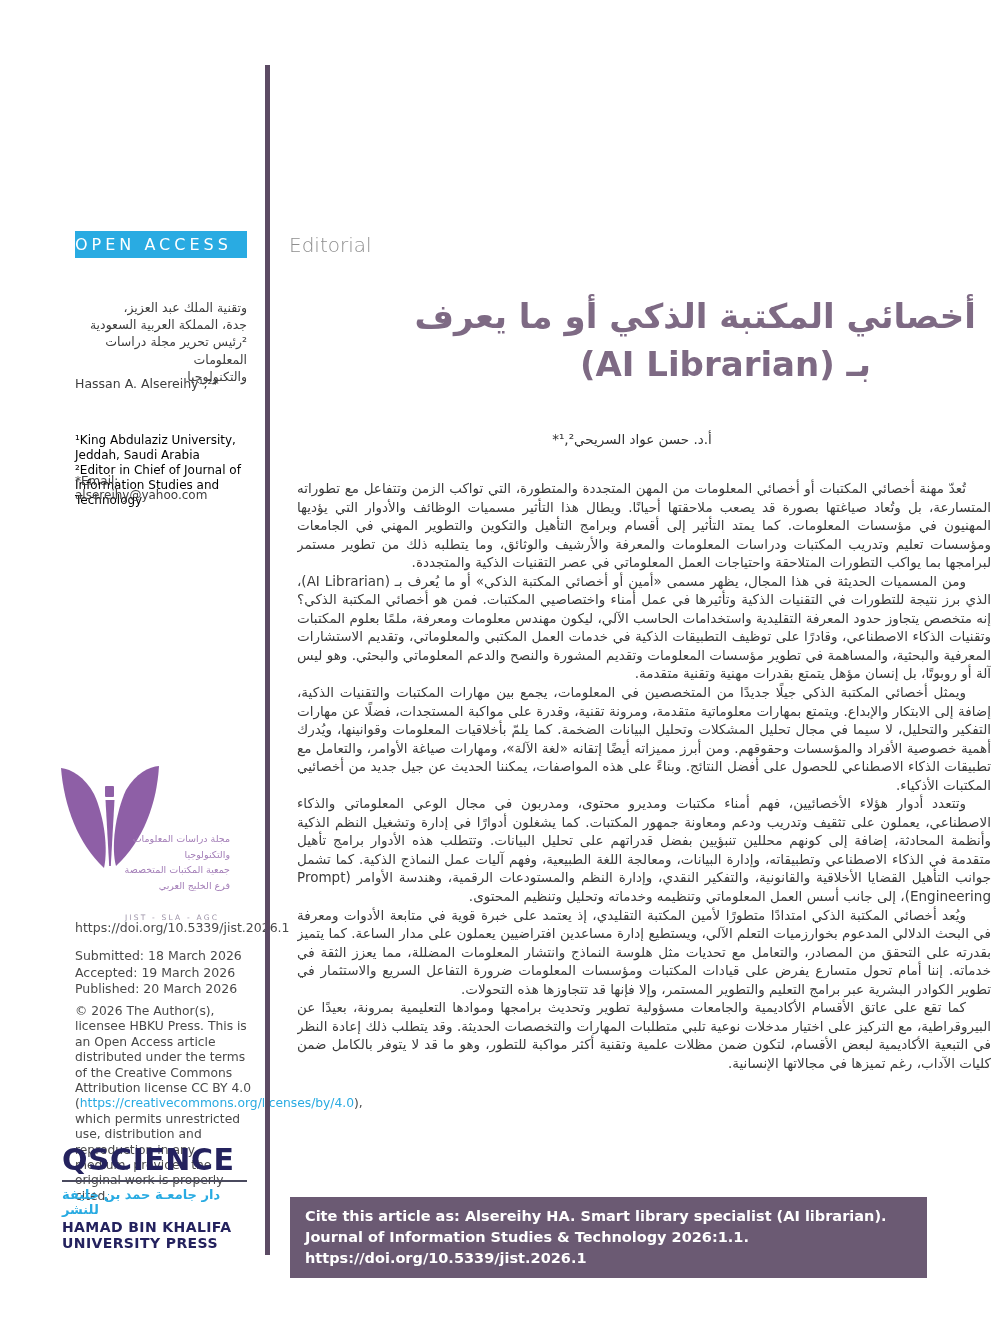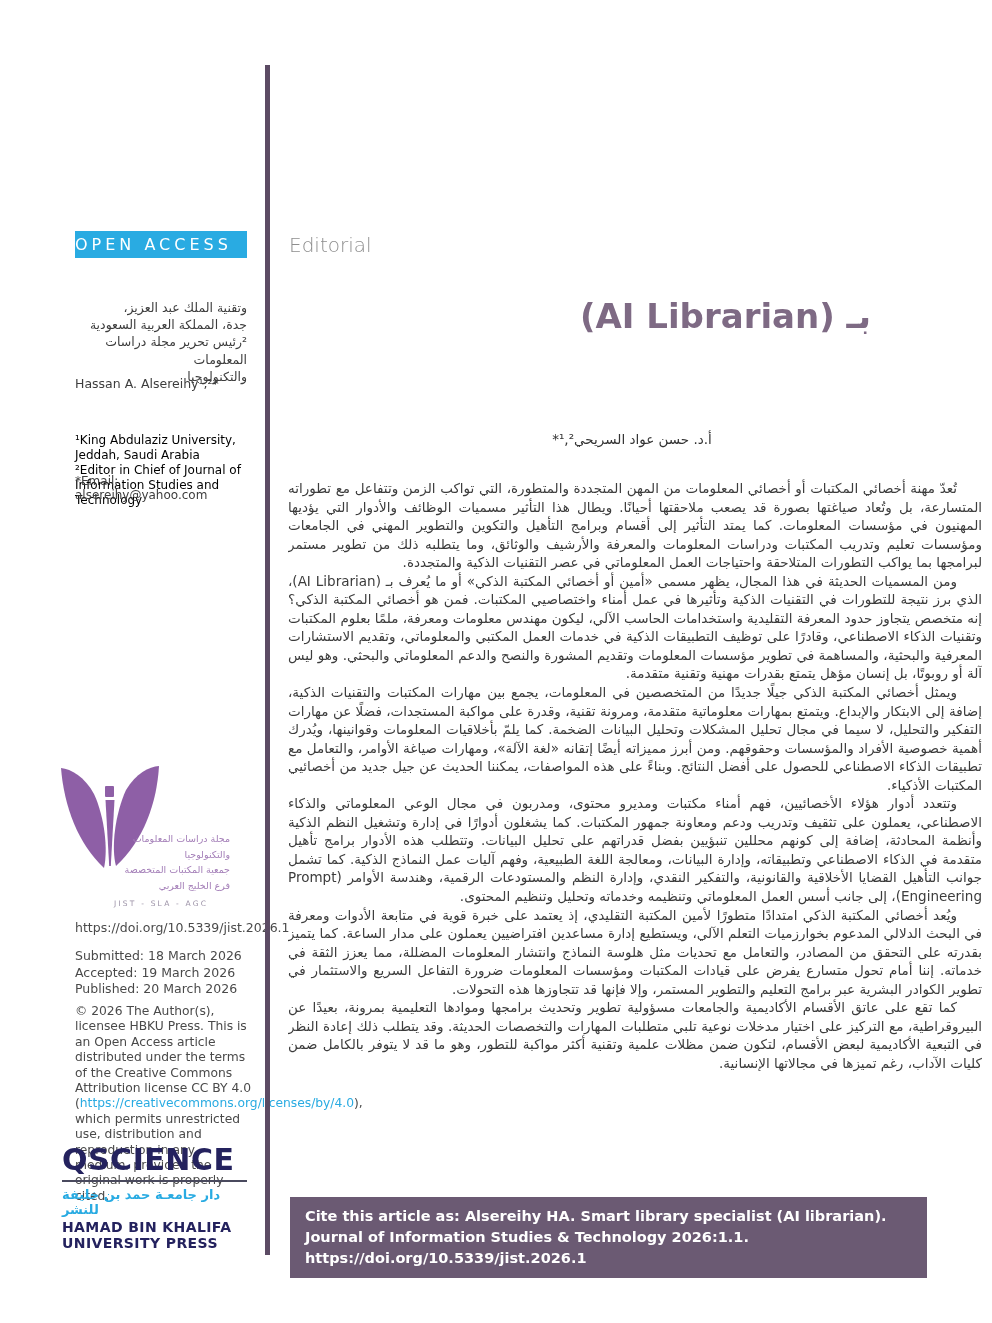--- a/index.html
+++ b/index.html
@@ -14,21 +14,21 @@
     font-size:12.5px;line-height:17.2px;color:#3d3d3d;}
   .author-en{position:absolute;left:75px;top:376px;width:172px;font-size:12.5px;color:#3d3d3d;}
   .affil-en{position:absolute;left:75px;top:405px;width:172px;font-size:12px;line-height:15px;color:#000000;margin-top:28px;}
   .affil-en div{margin:0 0 0 0;}
   .email{position:absolute;left:75px;top:474px;width:172px;font-size:12px;color:#3d3d3d;text-decoration:none;display:block;}
 
   .journal-logo{position:absolute;left:58px;top:762px;width:174px;height:128px;}
   .journal-logo svg{position:absolute;left:0;top:4px;}
   .jl-text{position:absolute;right:2px;top:69px;width:116px;direction:rtl;text-align:right;
     font-size:9.5px;line-height:15.5px;color:#A47FB8;}
-  .jl-acro{direction:ltr;font-size:7.5px;letter-spacing:2.2px;color:#9B91A6;margin-top:3px;text-align:left;}
+  .jl-acro{direction:ltr;font-size:7.5px;letter-spacing:2.2px;color:#9B91A6;margin-top:17px;text-align:center;}
 
   .doi{position:absolute;left:75px;top:920px;width:180px;font-size:12.5px;color:#4a4a4a;text-decoration:none;display:block;}
   .dates{position:absolute;left:75px;top:948px;width:180px;font-size:12.5px;line-height:16.5px;color:#4a4a4a;}
   .copyright{position:absolute;left:75px;top:1004px;width:178px;margin:0;font-size:12.3px;line-height:15.4px;color:#4a4a4a;}
   .cc-link{color:#29ABE2;text-decoration:none;}
 
   .publisher{position:absolute;left:62px;top:1143px;width:188px;}
   .pub-ar{color:#29ABE2;font-weight:bold;font-size:27px;line-height:30px;direction:rtl;text-align:left;}
   .pub-en{color:#24225E;font-weight:bold;font-size:30px;line-height:33px;letter-spacing:.5px;}
   .pub-rule{height:2px;background:#4A4A5E;margin:4px 0 5px 0;width:185px;}
@@ -38,21 +38,21 @@
   
   .divider{position:absolute;left:265px;top:65px;width:5px;height:1190px;background:#5C4B64;}
 
   
   .kicker{position:absolute;left:289px;top:233px;font-size:20px;color:#8E8E8E;font-weight:300;}
   .title{position:absolute;left:288px;top:292px;width:688px;margin:0;direction:rtl;text-align:right;
     color:#7E6A84;font-size:34px;line-height:48px;font-weight:bold;}
   .title .t2{padding-left:0;padding-right:105px;}
   .author-ar{position:absolute;left:288px;top:431px;width:688px;direction:rtl;text-align:center;
     font-size:13.5px;color:#333;}
-  .body{position:absolute;left:288px;top:479px;width:694px;height:714px;overflow:hidden;
+  .body{position:absolute;left:297px;top:479px;width:694px;height:714px;overflow:hidden;
     direction:rtl;text-align:justify;font-size:13.5px;line-height:18.55px;color:#3c3c3c;}
   .body p{margin:0;text-indent:25px;}
 
   .cite{position:absolute;left:290px;top:1197px;width:637px;min-height:58px;box-sizing:border-box;
     background:#6B5A73;color:#ffffff;font-weight:bold;font-size:14.5px;line-height:21px;
     padding:9px 14px 9px 15px;}
 </style>
 </head>
 <body>
 
@@ -112,20 +112,21 @@
 
   </aside>
 
   <div class="divider"></div>
 
   <main>
 
     <div class="kicker">Editorial</div>
 
     <h1 class="title">
+      <div class="t1">أخصائي المكتبة الذكي أو ما يعرف</div>
       <div class="t2">بـ (AI Librarian)</div>
     </h1>
 
     <div class="author-ar">أ.د. حسن عواد السريحي¹,²*</div>
 
     <div class="body">
       <p>تُعدّ مهنة أخصائي المكتبات أو أخصائي المعلومات من المهن المتجددة والمتطورة، التي تواكب الزمن وتتفاعل مع تطوراته المتسارعة، بل وتُعاد صياغتها بصورة قد يصعب ملاحقتها أحيانًا. ويطال هذا التأثير مسميات الوظائف والأدوار التي يؤديها المهنيون في مؤسسات المعلومات. كما يمتد التأثير إلى أقسام وبرامج التأهيل والتكوين والتطوير المهني في الجامعات ومؤسسات تعليم وتدريب المكتبات ودراسات المعلومات والمعرفة والأرشيف والوثائق، وما يتطلبه ذلك من تطوير مستمر لبرامجها بما يواكب التطورات المتلاحقة واحتياجات العمل المعلوماتي في عصر التقنيات الذكية والمتجددة.</p>
       <p>ومن المسميات الحديثة في هذا المجال، يظهر مسمى «أمين أو أخصائي المكتبة الذكي» أو ما يُعرف بـ (AI Librarian)، الذي برز نتيجة للتطورات في التقنيات الذكية وتأثيرها في عمل أمناء واختصاصيي المكتبات. فمن هو أخصائي المكتبة الذكي؟ إنه متخصص يتجاوز حدود المعرفة التقليدية واستخدامات الحاسب الآلي، ليكون مهندس معلومات ومعرفة، ملمًا بعلوم المكتبات وتقنيات الذكاء الاصطناعي، وقادرًا على توظيف التطبيقات الذكية في خدمات العمل المكتبي والمعلوماتي، وتقديم الاستشارات المعرفية والبحثية، والمساهمة في تطوير مؤسسات المعلومات وتقديم المشورة والنصح والدعم المعلوماتي والبحثي. وهو ليس آلة أو روبوتًا، بل إنسان مؤهل يتمتع بقدرات مهنية وتقنية متقدمة.</p>
       <p>ويمثل أخصائي المكتبة الذكي جيلًا جديدًا من المتخصصين في المعلومات، يجمع بين مهارات المكتبات والتقنيات الذكية، إضافة إلى الابتكار والإبداع. ويتمتع بمهارات معلوماتية متقدمة، ومرونة تقنية، وقدرة على مواكبة المستجدات، فضلًا عن مهارات التفكير والتحليل، لا سيما في مجال تحليل المشكلات وتحليل البيانات الضخمة. كما يلمّ بأخلاقيات المعلومات وقوانينها، ويُدرك أهمية خصوصية الأفراد والمؤسسات وحقوقهم. ومن أبرز مميزاته أيضًا إتقانه «لغة الآلة»، ومهارات صياغة الأوامر، والتعامل مع تطبيقات الذكاء الاصطناعي للحصول على أفضل النتائج. وبناءً على هذه المواصفات، يمكننا الحديث عن جيل جديد من أخصائيي المكتبات الأذكياء.</p>
       <p>وتتعدد أدوار هؤلاء الأخصائيين، فهم أمناء مكتبات ومديرو محتوى، ومدربون في مجال الوعي المعلوماتي والذكاء الاصطناعي، يعملون على تثقيف وتدريب ودعم ومعاونة جمهور المكتبات. كما يشغلون أدوارًا في إدارة وتشغيل النظم الذكية وأنظمة المحادثة، إضافة إلى كونهم محللين تنبؤيين بفضل قدراتهم على تحليل البيانات. وتتطلب هذه الأدوار برامج تأهيل متقدمة في الذكاء الاصطناعي وتطبيقاته، وإدارة البيانات، ومعالجة اللغة الطبيعية، وفهم آليات عمل النماذج الذكية. كما تشمل جوانب التأهيل القضايا الأخلاقية والقانونية، والتفكير النقدي، وإدارة النظم والمستودعات الرقمية، وهندسة الأوامر (Prompt Engineering)، إلى جانب أسس العمل المعلوماتي وتنظيمه وخدماته وتحليل وتنظيم المحتوى.</p>

